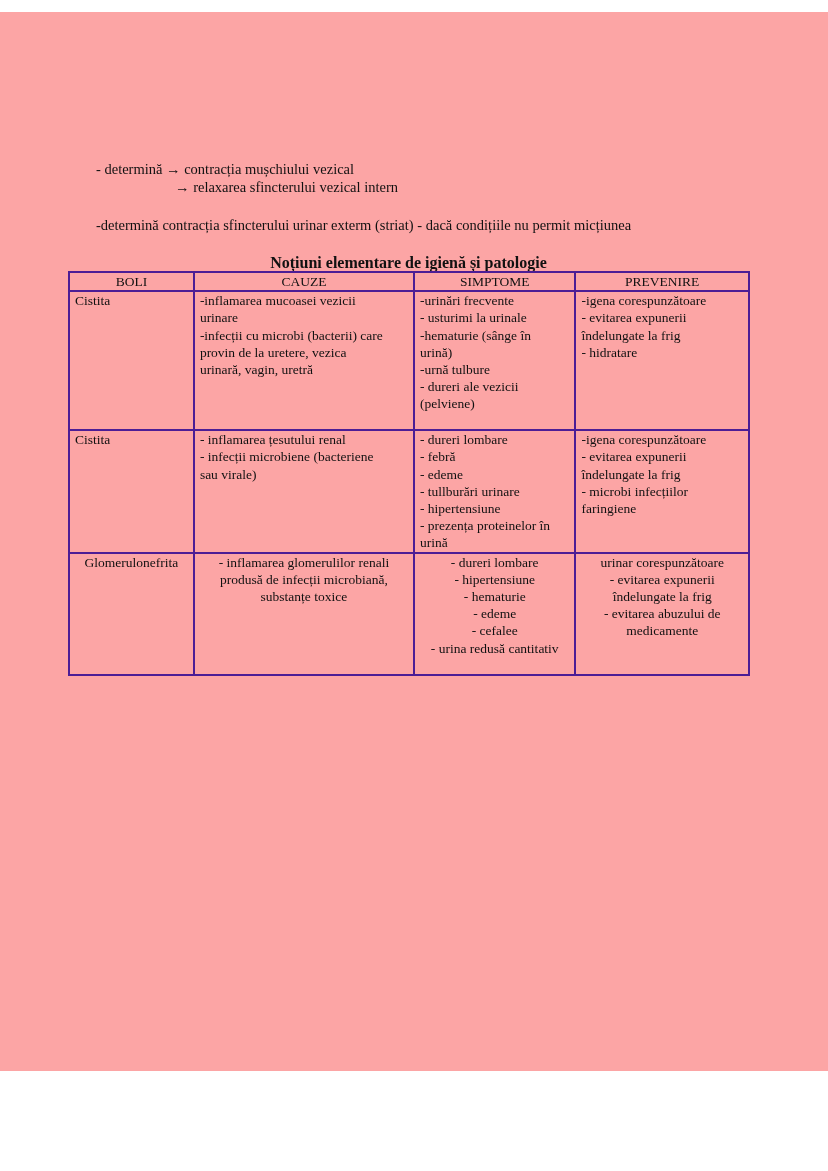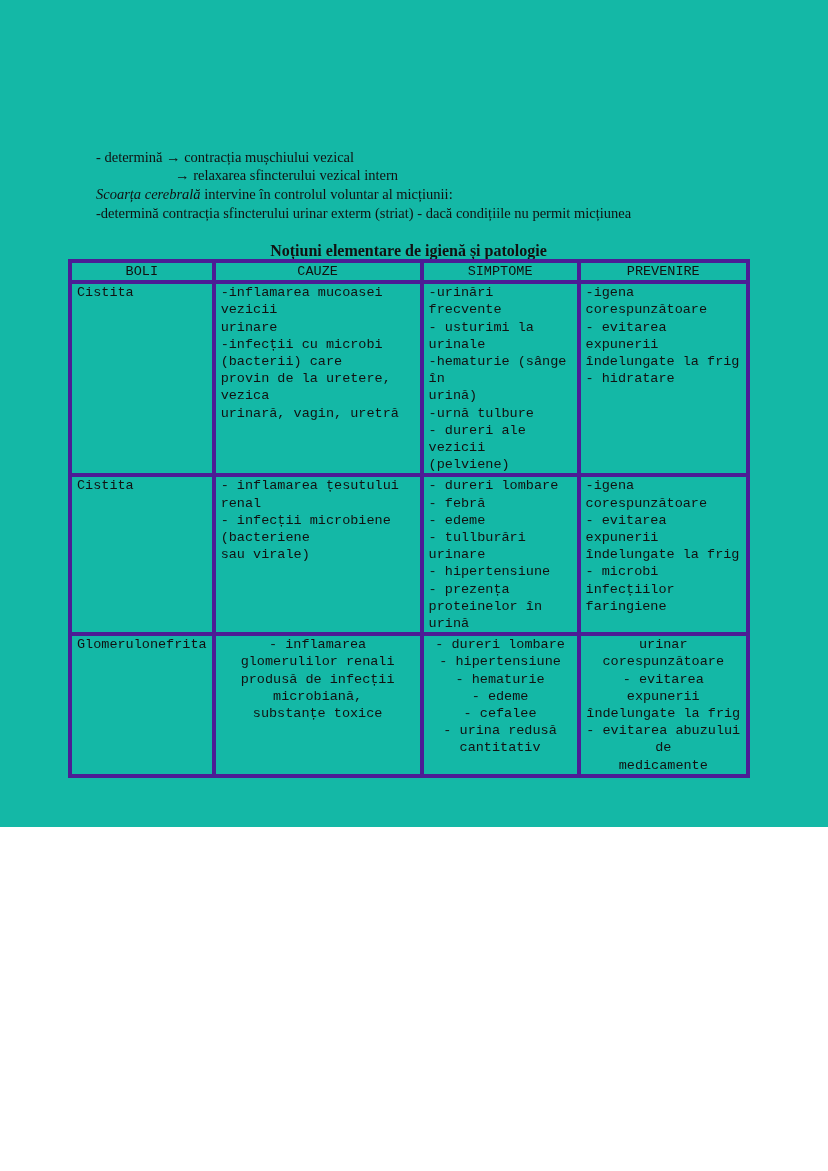--- a/index.html
+++ b/index.html
@@ -1,43 +1,42 @@
 <!DOCTYPE html>
 <html><head>
 <meta charset="utf-8">
 <style>
   html, body { margin: 0; padding: 0; background: #ffffff; }
   body { width: 828px; height: 1171px; position: relative; overflow: hidden;
          font-family: "Liberation Serif", serif; color: #111; }
-  .page { position: absolute; left: 0; top: 0; width: 828px; height: 827px; background: #14b8a6; }
+  .page { position: absolute; left: 0; top: 12px; width: 828px; height: 1059px; background: #fca5a5; }
   .line { position: absolute; font-size: 14.5px; line-height: 18px; white-space: nowrap; }
   .l1 { left: 96px; top: 148px; }
   .l2 { left: 175px; top: 166px; }
   .l3 { left: 96px; top: 185px; }
   .l4 { left: 96px; top: 204px; }
   .italic { font-style: italic; }
   .title { position: absolute; left: 68px; width: 681px; top: 242px; text-align: center;
            font-weight: bold; font-size: 16px; line-height: 18px; }
   table { position: absolute; left: 68px; top: 259px; width: 682px; border-collapse: collapse;
           font-size: 13.5px; line-height: 17.2px; }
-  th, td { border: 4px solid #4c1d95; vertical-align: top; padding: 0 5px; text-align: left; font-family: Liberation Mono, monospace; }
+  th, td { border: 2px solid #4c1d95; vertical-align: top; padding: 0 5px; text-align: left; }
   th { font-weight: normal; text-align: center; height: 17px; padding: 0 4px; }
   col.c1 { width: 125px; } col.c2 { width: 221px; } col.c3 { width: 162px; } col.c4 { width: 174px; }
   tr.r1 td { height: 137px; }
   tr.r2 td { height: 120px; }
   tr.r3 td { height: 120px; text-align: center; }
   .cell-line { display: block; }
 </style>
 </head>
 <body>
 
 <div class="page">
   <div class="line l1">- determină → contracția mușchiului vezical</div>
   <div class="line l2">→ relaxarea  sfincterului vezical intern</div>
-  <div class="line l3"><span class="italic">Scoarța cerebrală</span><span> intervine în controlul voluntar al micțiunii:</span></div>
   <div class="line l4">-determină contracția sfincterului urinar exterm (striat) - dacă condițiile nu permit micțiunea</div>
 
   <div class="title">Noțiuni elementare de igienă și patologie</div>
 
   <table>
     <colgroup>
         <col class="c1">
         <col class="c2">
         <col class="c3">
         <col class="c4">

